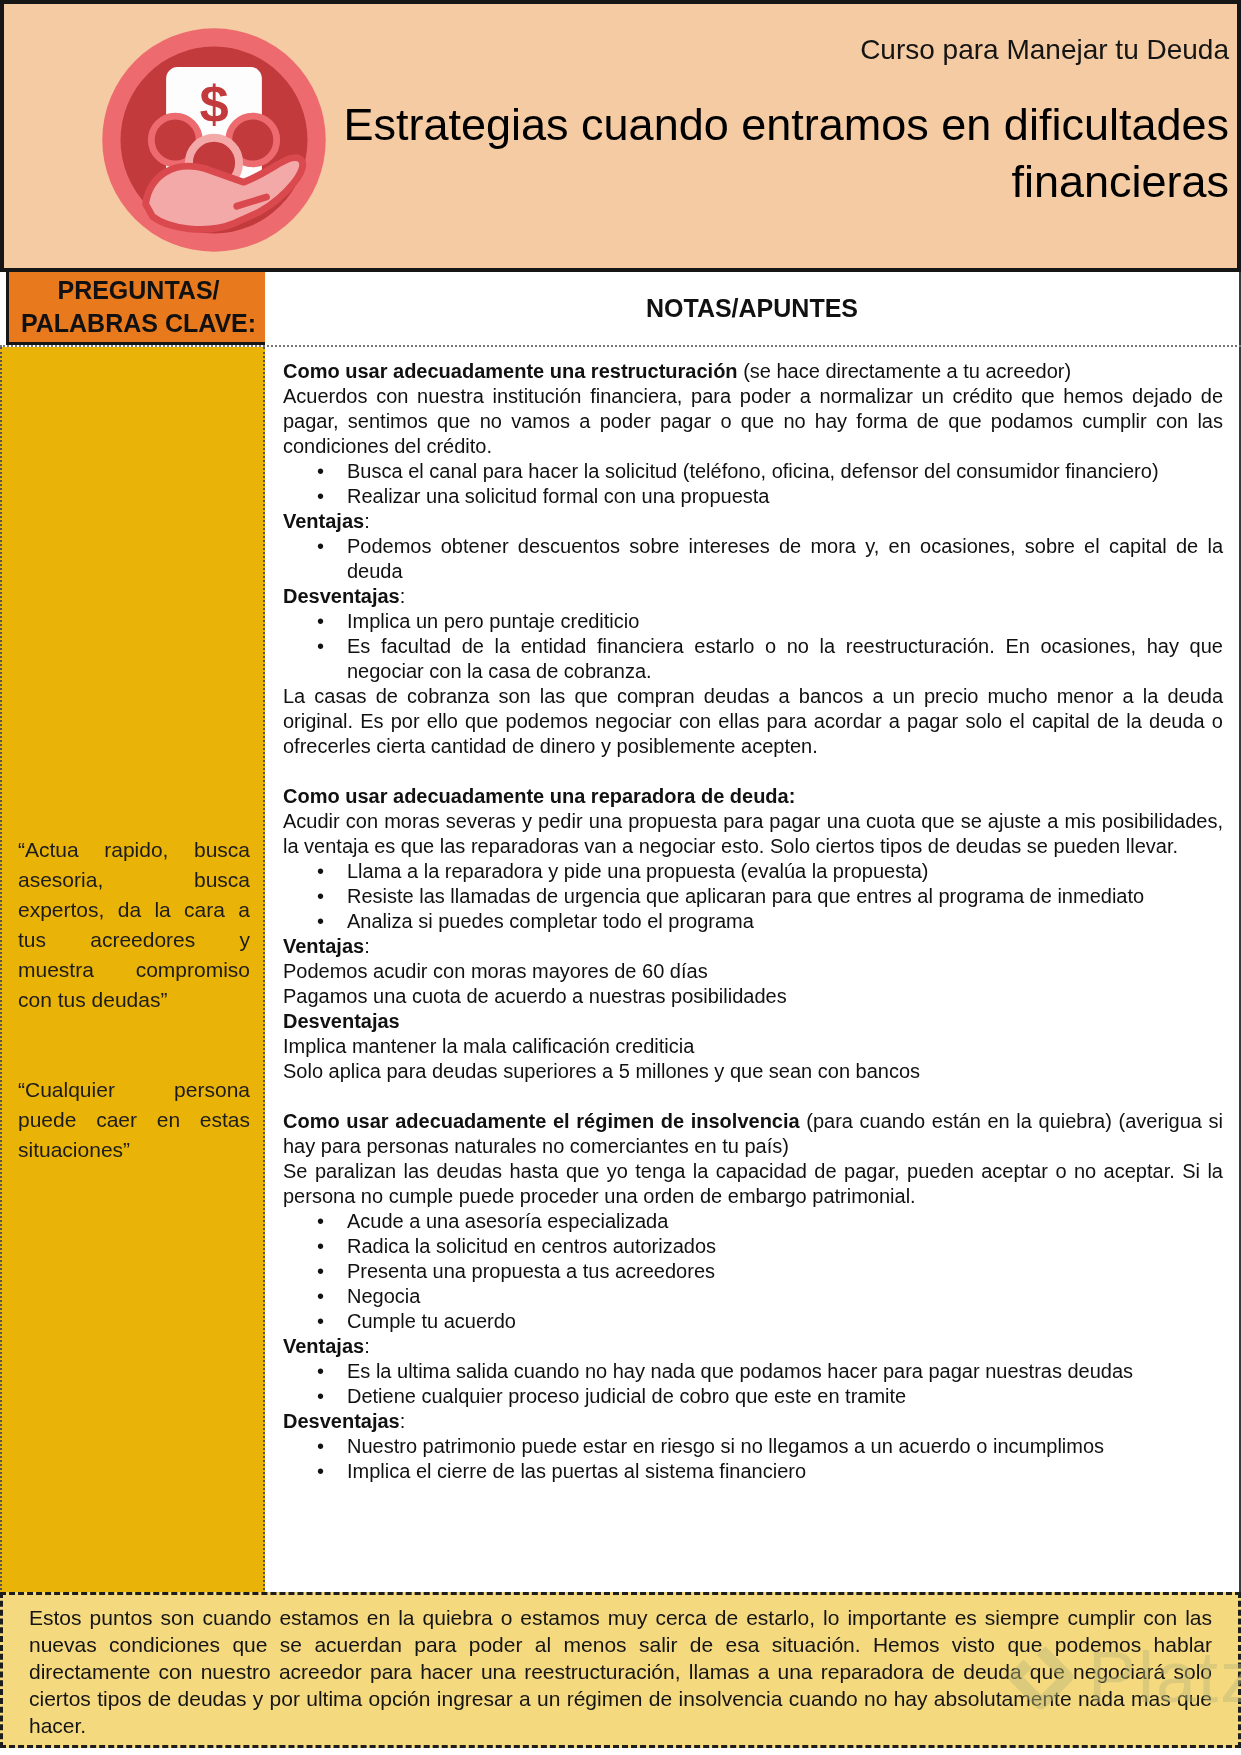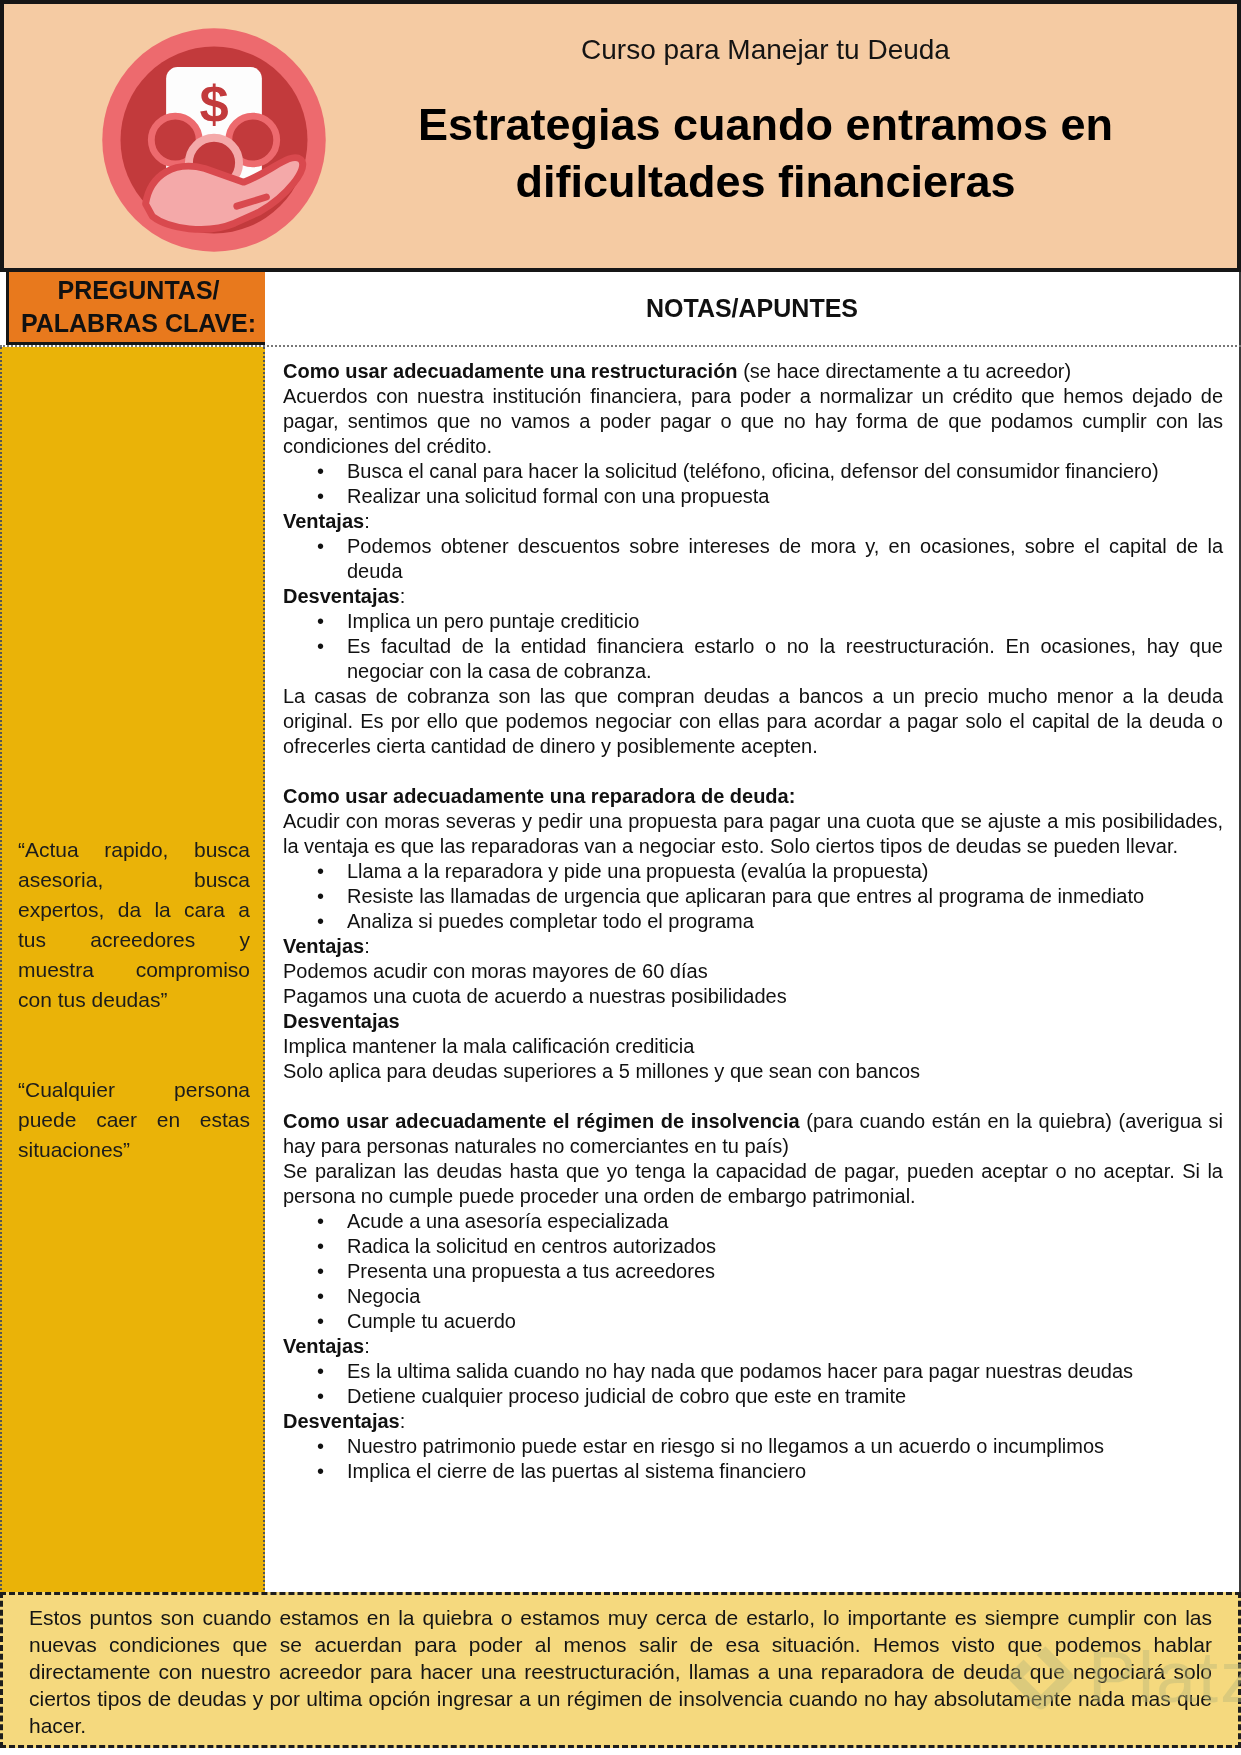--- a/index.html
+++ b/index.html
@@ -6,23 +6,23 @@
   body{
     width:1241px;height:1755px;position:relative;overflow:hidden;
     background:#ffffff;font-family:"Liberation Sans", sans-serif;color:#111;
   }
   
   .banner{
     position:absolute;left:0;top:0;width:1241px;height:272px;
     background:#F5CBA3;border:4px solid #161616;box-sizing:border-box;
   }
   .logo{position:absolute;left:96px;top:22px;width:228px;height:228px;}
-  .banner-text{position:absolute;left:314px;top:30px;width:895px;text-align:center;}
+  .banner-text{position:absolute;left:330px;top:30px;width:895px;text-align:right;}
   .course-label{font-size:28px;color:#141414;}
-  .page-title{margin-top:30px;font-size:45px;font-weight:bold;line-height:57px;color:#000;}
+  .page-title{margin-top:30px;font-size:45px;font-weight:normal;line-height:57px;color:#000;}
   
   .qhdr{
     position:absolute;left:6px;top:272px;width:265px;height:73px;
     background:#E8791D;border:3px solid #161616;border-top:none;box-sizing:border-box;
     display:flex;align-items:center;justify-content:center;text-align:center;
     font-weight:bold;font-size:25px;line-height:33px;
   }
   .nhdr{
     position:absolute;left:265px;top:272px;width:976px;height:73px;
     background:#ffffff;border-right:2px solid #3a3a3a;box-sizing:border-box;

